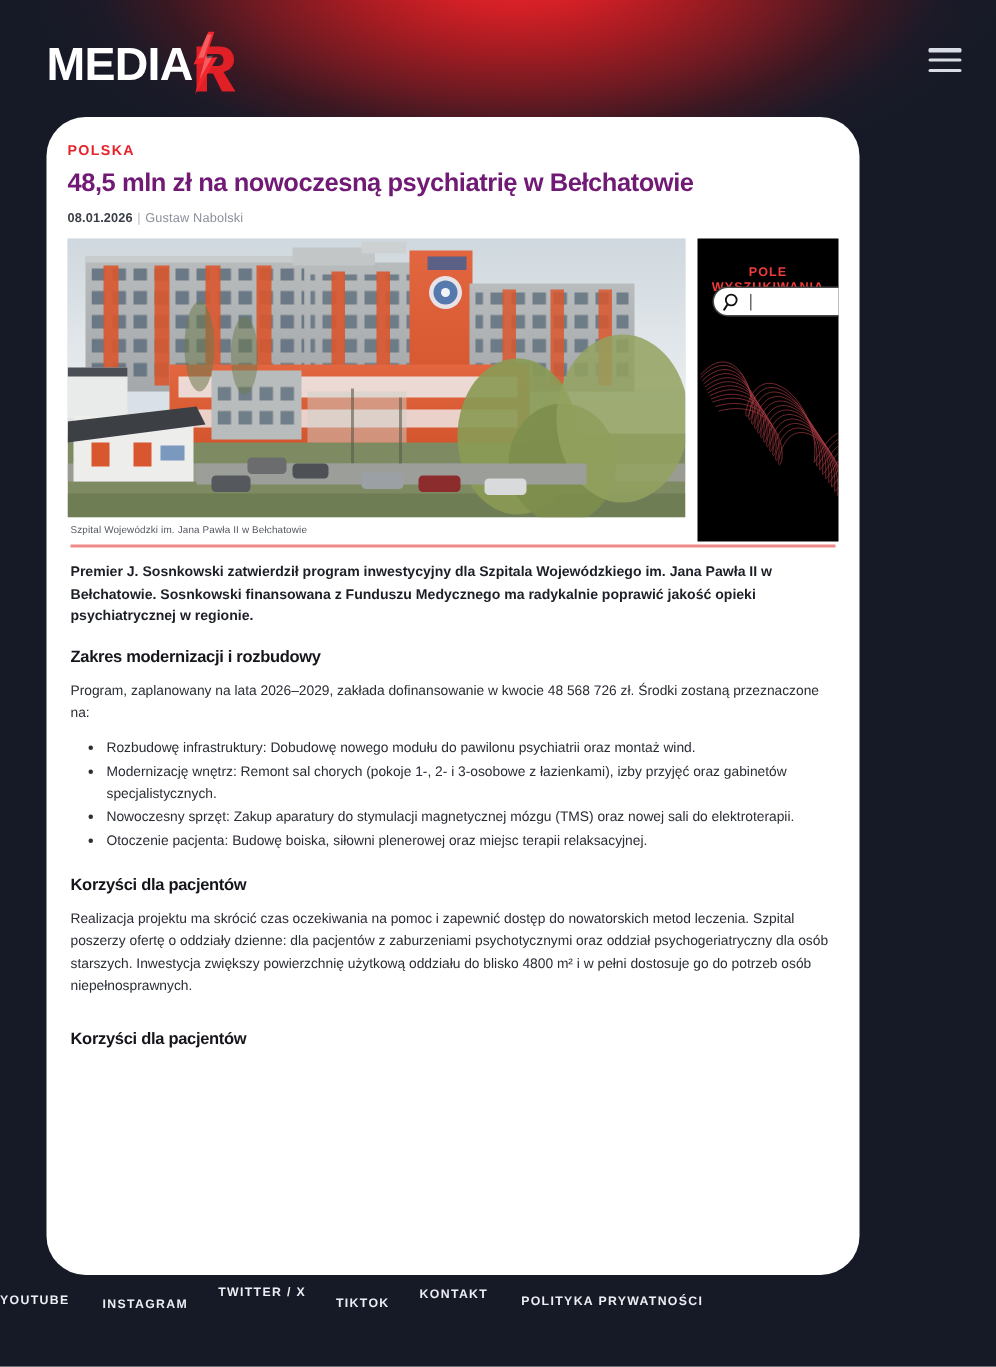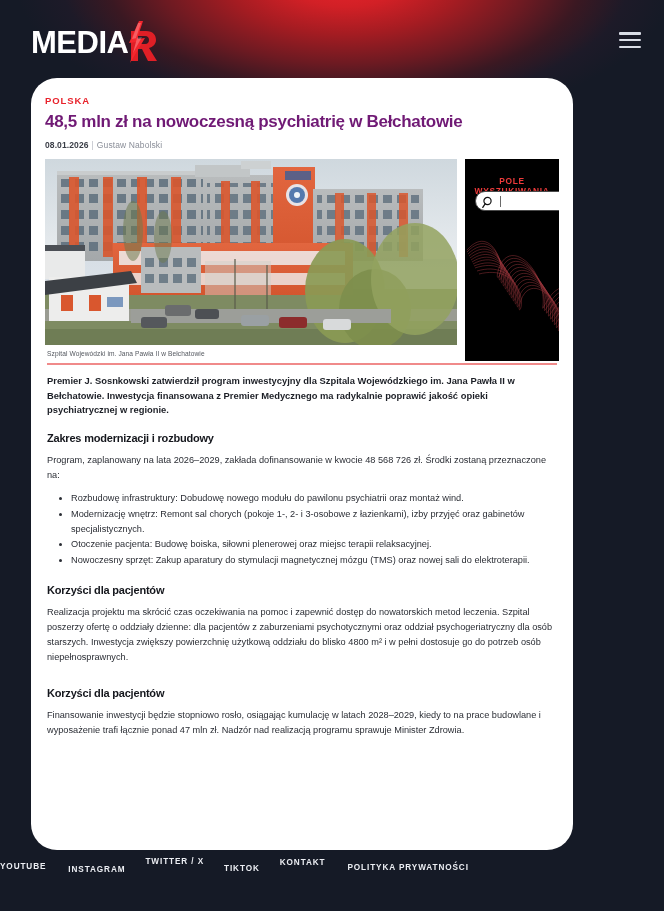--- a/index.html
+++ b/index.html
@@ -447,38 +447,37 @@
             <path d="M14 50 C34 45, 48 52, 54 67 C61 85, 50 94, 56 76 C64 55, 83 65, 93 85 C107 112, 92 126, 106 107 C120 85, 139 95, 151 114"></path>
           </g>
         </svg>
       </span>
     </aside>
 
   </div>
 
   <div class="divider"></div>
 
-  <p class="lead">Premier J. Sosnkowski zatwierdził program inwestycyjny dla Szpitala Wojewódzkiego im. Jana Pawła II w Bełchatowie. Inwestycja finansowana z Premier Medycznego ma radykalnie poprawić jakość opieki psychiatrycznej w regionie.</p>
+  <p class="lead">Premier J. Sosnkowski zatwierdził program inwestycyjny dla Szpitala Wojewódzkiego im. Jana Pawła II w Bełchatowie. Sosnkowski finansowana z Funduszu Medycznego ma radykalnie poprawić jakość opieki psychiatrycznej w regionie.</p>
 
   <h2 class="section">Zakres modernizacji i rozbudowy</h2>
   <p class="para">Program, zaplanowany na lata 2026–2029, zakłada dofinansowanie w kwocie 48 568 726 zł. Środki zostaną przeznaczone na:</p>
   <ul class="bullets">
     <li>Rozbudowę infrastruktury: Dobudowę nowego modułu do pawilonu psychiatrii oraz montaż wind.</li>
     <li>Modernizację wnętrz: Remont sal chorych (pokoje 1-, 2- i 3-osobowe z łazienkami), izby przyjęć oraz gabinetów specjalistycznych.</li>
+    <li>Nowoczesny sprzęt: Zakup aparatury do stymulacji magnetycznej mózgu (TMS) oraz nowej sali do elektroterapii.</li>
     <li>Otoczenie pacjenta: Budowę boiska, siłowni plenerowej oraz miejsc terapii relaksacyjnej.</li>
-    <li>Nowoczesny sprzęt: Zakup aparatury do stymulacji magnetycznej mózgu (TMS) oraz nowej sali do elektroterapii.</li>
   </ul>
 
   <h2 class="section">Korzyści dla pacjentów</h2>
   <p class="para">Realizacja projektu ma skrócić czas oczekiwania na pomoc i zapewnić dostęp do nowatorskich metod leczenia. Szpital poszerzy ofertę o oddziały dzienne: dla pacjentów z zaburzeniami psychotycznymi oraz oddział psychogeriatryczny dla osób starszych. Inwestycja zwiększy powierzchnię użytkową oddziału do blisko 4800 m² i w pełni dostosuje go do potrzeb osób niepełnosprawnych.</p>
 
   <div class="gap-b"></div>
 
   <h2 class="section">Korzyści dla pacjentów</h2>
-  <p class="para">Finansowanie inwestycji będzie stopniowo rosło, osiągając kumulację w latach 2028–2029, kiedy to na prace budowlane i wyposażenie trafi łącznie ponad 47 mln zł. Nadzór nad realizacją programu sprawuje Minister Zdrowia.</p>
 
 </main>
 
 <footer class="site-footer">
   <nav class="footer-links">
     <a class="fl-0" href="#">YOUTUBE</a>
     <a class="fl-1" href="#">INSTAGRAM</a>
     <a class="fl-2" href="#">TWITTER / X</a>
     <a class="fl-3" href="#">TIKTOK</a>
     <a class="fl-4" href="#">KONTAKT</a>

